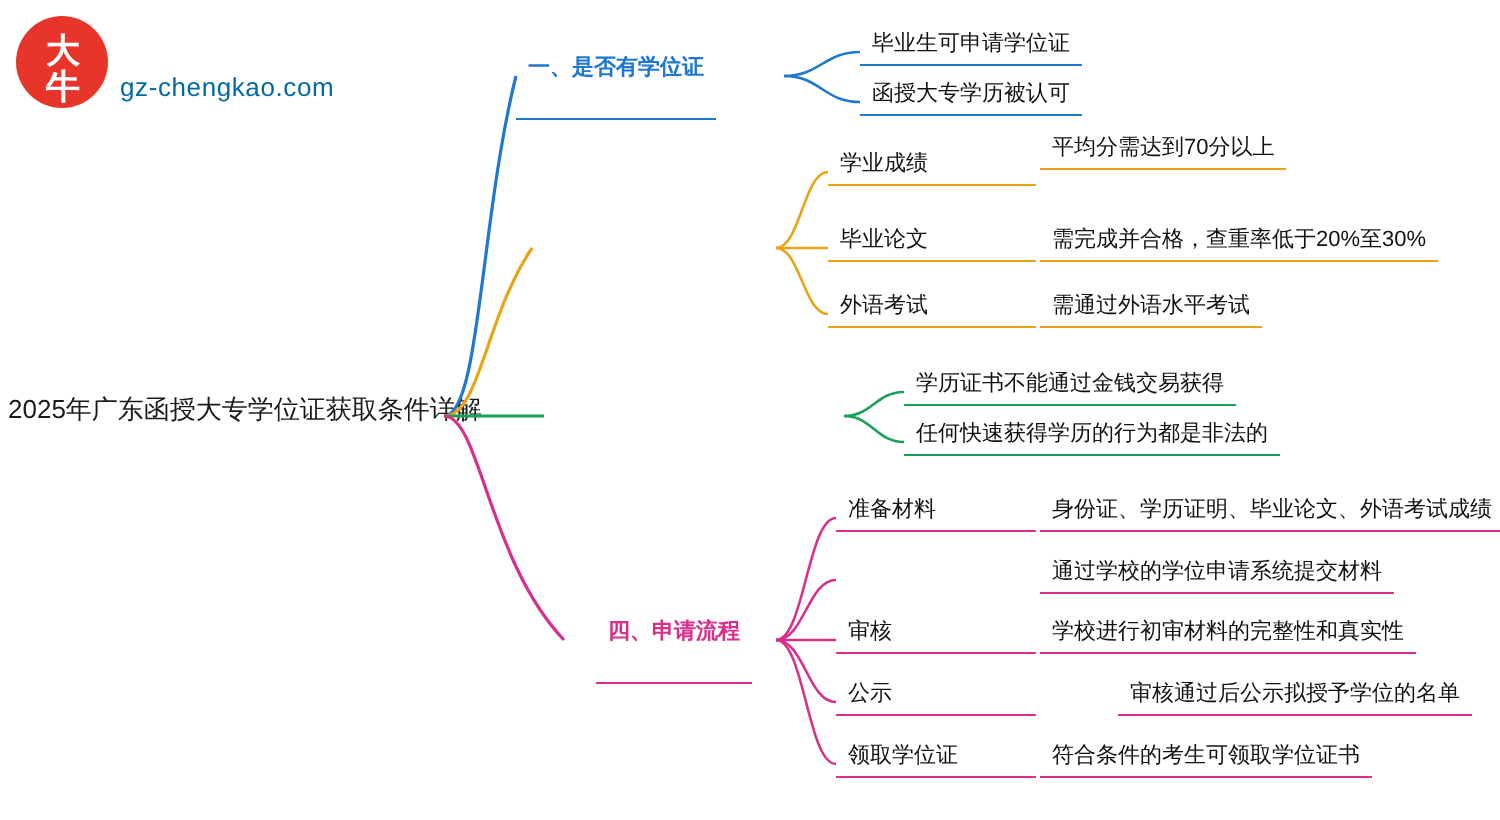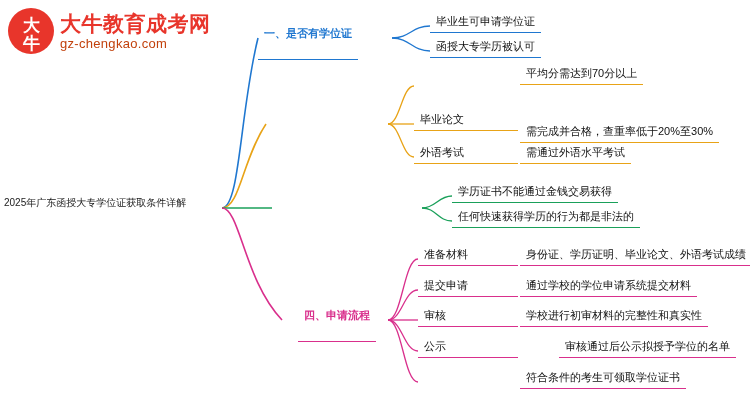--- a/index.html
+++ b/index.html
@@ -57,30 +57,30 @@
     font-weight: bold;
     color: #e8352b;
     white-space: nowrap;
     letter-spacing: 0.5px;
   }
   .logo-sub {
     position: absolute;
     left: 52px;
     top: 28px;
     font-size: 13px;
-    color: #c2410c;
+    color: #0369a1;
     white-space: nowrap;
     letter-spacing: 0.3px;
   }
   
   .root-label {
     position: absolute;
     left: 4px;
     top: 196px;
-    font-size: 10px;
+    font-size: 13px;
     color: #1a1a1a;
     white-space: nowrap;
   }
   
   svg.links {
     position: absolute;
     left: 0;
     top: 0;
     width: 750px;
     height: 410px;
@@ -109,21 +109,20 @@
 </head>
 <body>
 
 <div id="root">
 
   <div class="logo">
     <div class="logo-mark">
       <span>大</span>
       <span>牛</span>
     </div>
-    <div class="logo-title">大牛教育成考网</div>
     <div class="logo-sub">gz-chengkao.com</div>
   </div>
 
   <div class="root-label">2025年广东函授大专学位证获取条件详解</div>
 
   <svg class="links" viewBox="0 0 750 410">
 
     <path d="M222,208 C240,208 240,110 258,38" stroke="#1f77d0" stroke-width="1.6" fill="none"></path>
     <path d="M222,208 C240,208 242,160 266,124" stroke="#e8a317" stroke-width="1.6" fill="none"></path>
     <path d="M222,208 C240,208 250,208 272,208" stroke="#1aa05a" stroke-width="1.6" fill="none"></path>
@@ -144,40 +143,41 @@
     <path d="M388,320 C402,320 404,320 418,320" stroke="#d92f8c" stroke-width="1.3" fill="none"></path>
     <path d="M388,320 C402,320 404,351 418,351" stroke="#d92f8c" stroke-width="1.3" fill="none"></path>
     <path d="M388,320 C402,320 404,382 418,382" stroke="#d92f8c" stroke-width="1.3" fill="none"></path>
   </svg>
 
   <div class="node cat" style="left:258px; top:24px; border-color:#1f77d0; color:#1f77d0;">一、是否有学位证</div>
   <div class="node leaf" style="left:430px; top:12px; border-color:#1f77d0;">毕业生可申请学位证</div>
   <div class="node leaf" style="left:430px; top:37px; border-color:#1f77d0;">函授大专学历被认可</div>
 
 
+  <div class="node leaf" style="left:414px; top:72px; width:104px; border-color:#e8a317;">学业成绩</div>
   <div class="node leaf" style="left:520px; top:64px; border-color:#e8a317;">平均分需达到70分以上</div>
 
   <div class="node leaf" style="left:414px; top:110px; width:104px; border-color:#e8a317;">毕业论文</div>
-  <div class="node leaf" style="left:520px; top:110px; border-color:#e8a317;margin-top:12px;">需完成并合格，查重率低于20%至30%</div>
+  <div class="node leaf" style="left:520px; top:110px; border-color:#e8a317;">需完成并合格，查重率低于20%至30%</div>
 
   <div class="node leaf" style="left:414px; top:143px; width:104px; border-color:#e8a317;">外语考试</div>
   <div class="node leaf" style="left:520px; top:143px; border-color:#e8a317;">需通过外语水平考试</div>
 
   <div class="node leaf" style="left:452px; top:182px; border-color:#1aa05a;">学历证书不能通过金钱交易获得</div>
   <div class="node leaf" style="left:452px; top:207px; border-color:#1aa05a;">任何快速获得学历的行为都是非法的</div>
 
   <div class="node cat" style="left:298px; top:306px; border-color:#d92f8c; color:#d92f8c;">四、申请流程</div>
 
   <div class="node leaf" style="left:418px; top:245px; width:100px; border-color:#d92f8c;">准备材料</div>
   <div class="node leaf" style="left:520px; top:245px; border-color:#d92f8c;">身份证、学历证明、毕业论文、外语考试成绩</div>
 
-  <div class="node leaf" style="left:418px; top:276px; width:100px; border-color:#d92f8c;">提交申请</div>
   <div class="node leaf" style="left:520px; top:276px; border-color:#d92f8c;">通过学校的学位申请系统提交材料</div>
 
   <div class="node leaf" style="left:418px; top:306px; width:100px; border-color:#d92f8c;">审核</div>
   <div class="node leaf" style="left:520px; top:306px; border-color:#d92f8c;">学校进行初审材料的完整性和真实性</div>
 
   <div class="node leaf" style="left:418px; top:337px; width:100px; border-color:#d92f8c;">公示</div>
   <div class="node leaf" style="left:520px; top:337px; border-color:#d92f8c;margin-left:39px;">审核通过后公示拟授予学位的名单</div>
 
+  <div class="node leaf" style="left:418px; top:368px; width:100px; border-color:#d92f8c;">领取学位证</div>
   <div class="node leaf" style="left:520px; top:368px; border-color:#d92f8c;">符合条件的考生可领取学位证书</div>
 
 </div>
 
 </body></html>

